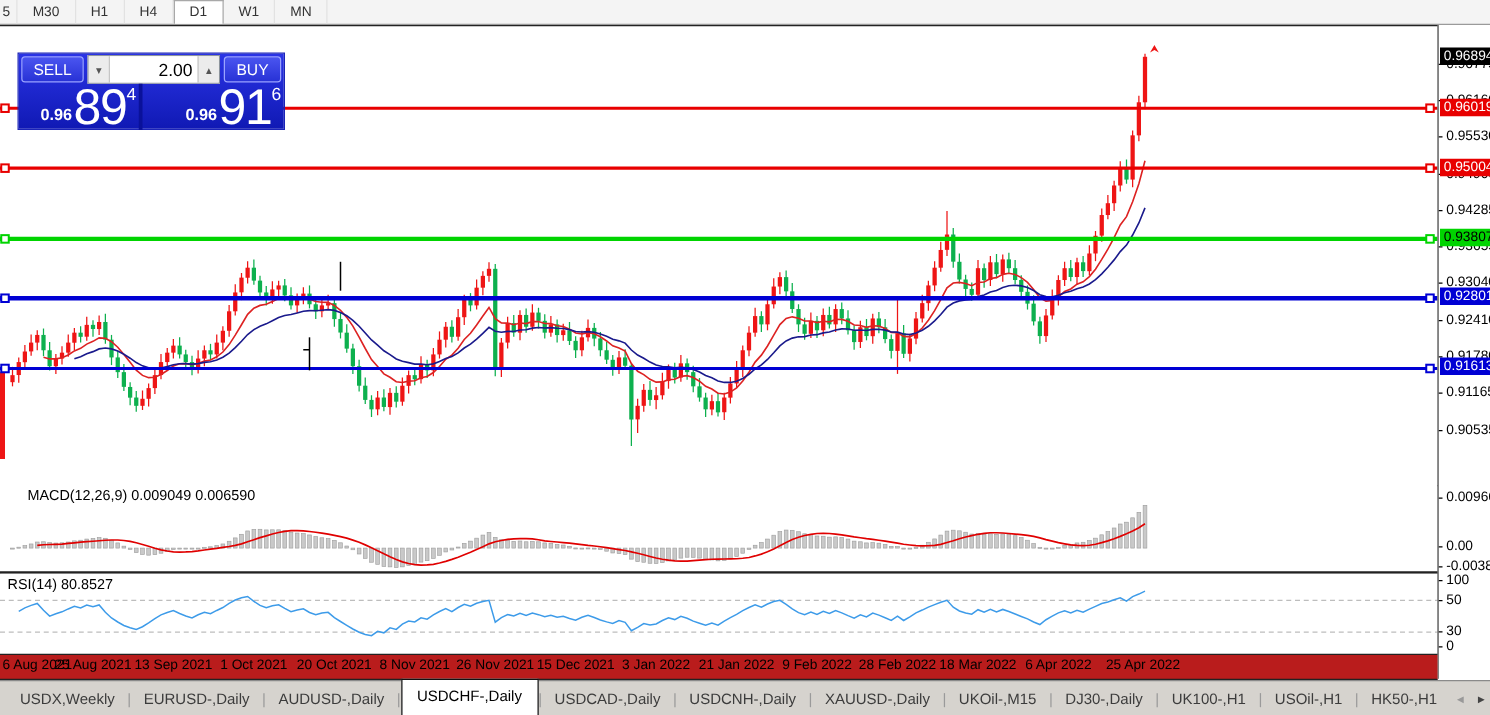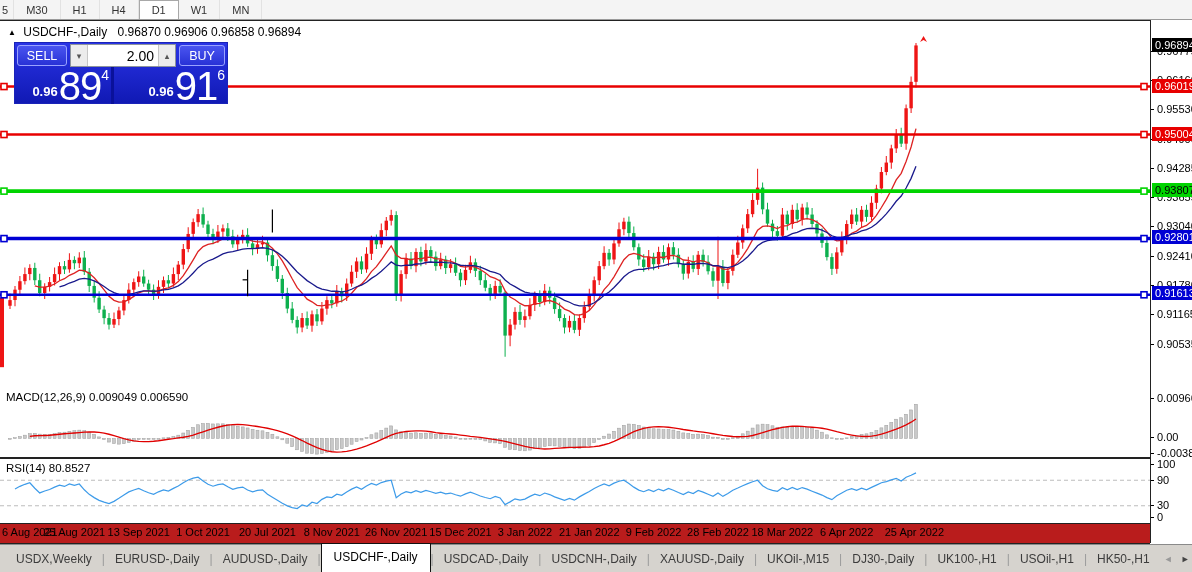--- a/index.html
+++ b/index.html
@@ -672,27 +672,22 @@
       <path d="M29.8 434.9 L34.8 434.4 L39.7 434.2 L44.7 434.1 L49.6 433.9 L54.6 433.4 L59.5 432.9 L64.5 432.4 L69.4 432.0 L74.4 431.7 L79.3 431.3 L84.3 430.9 L89.2 430.7 L94.2 430.7 L99.1 431.1 L104.1 431.8 L109.0 432.9 L114.0 434.2 L118.9 435.6 L123.9 437.1 L128.8 438.4 L133.8 439.3 L138.7 439.9 L143.7 440.1 L148.6 440.0 L153.6 439.7 L158.5 439.2 L163.5 438.5 L168.4 437.8 L173.4 437.2 L178.3 436.5 L183.3 435.8 L188.2 434.9 L193.2 433.7 L198.1 432.1 L203.1 430.5 L208.0 428.9 L213.0 427.5 L217.9 426.1 L222.9 424.9 L227.8 424.0 L232.8 423.5 L237.7 423.4 L242.7 423.6 L247.6 424.1 L252.6 424.7 L257.5 425.4 L262.5 426.2 L267.5 427.1 L272.4 428.1 L277.4 429.3 L282.3 430.8 L287.3 432.5 L292.2 434.5 L297.2 436.7 L302.1 439.0 L307.1 441.5 L312.0 443.8 L317.0 445.9 L321.9 447.7 L326.9 449.0 L331.8 449.9 L336.8 450.2 L341.7 450.1 L346.7 449.6 L351.6 448.6 L356.6 447.3 L361.5 445.8 L366.5 444.1 L371.4 442.2 L376.4 440.2 L381.3 438.1 L386.3 435.9 L391.2 433.7 L396.2 432.1 L401.1 431.1 L406.1 430.2 L411.0 429.8 L416.0 429.6 L420.9 429.6 L425.9 429.9 L430.8 430.5 L435.8 431.4 L440.7 431.9 L445.7 432.3 L450.6 432.7 L455.6 433.1 L460.5 433.7 L465.5 434.3 L470.4 434.9 L475.4 435.4 L480.3 436.0 L485.3 436.7 L490.2 437.4 L495.2 438.2 L500.1 438.9 L505.1 439.9 L510.1 441.0 L515.0 442.2 L520.0 443.5 L524.9 444.7 L529.9 445.7 L534.8 446.4 L539.8 446.9 L544.7 447.2 L549.7 447.1 L554.6 446.7 L559.6 446.4 L564.5 446.0 L569.5 445.7 L574.4 445.6 L579.4 445.5 L584.3 445.4 L589.3 445.3 L594.2 444.9 L599.2 444.3 L604.1 443.1 L609.1 441.7 L614.0 439.9 L619.0 437.7 L623.9 435.2 L628.9 432.7 L633.8 430.4 L638.8 428.6 L643.7 427.2 L648.7 426.3 L653.6 425.7 L658.6 425.5 L663.5 425.7 L668.5 426.1 L673.4 426.8 L678.4 427.5 L683.3 428.3 L688.3 429.0 L693.2 429.7 L698.2 430.3 L703.1 430.9 L708.1 431.6 L713.0 432.4 L718.0 433.2 L722.9 434.0 L727.9 434.6 L732.8 435.1 L737.8 435.3 L742.7 435.2 L747.7 434.9 L752.6 434.1 L757.6 432.7 L762.6 431.3 L767.5 429.8 L772.5 428.4 L777.4 427.3 L782.4 426.3 L787.3 425.6 L792.3 425.1 L797.2 425.1 L802.2 425.3 L807.1 425.7 L812.1 426.1 L817.0 426.5 L822.0 427.1 L826.9 427.9 L831.9 429.1 L836.8 430.4 L841.8 431.6 L846.7 432.8 L851.7 433.7 L856.6 434.5 L861.6 434.9 L866.5 435.1 L871.5 434.8 L876.4 434.0 L881.4 432.8 L886.3 431.4 L891.3 429.7 L896.2 427.9 L901.2 425.9 L906.1 423.8 L911.1 421.2 L916.0 418.1 " fill="none" stroke="#e00000" stroke-width="1.3"></path>
     </svg>
   <svg id="rsi-plot" class="plot" width="1150" height="63" viewBox="0 459 1150 63" preserveAspectRatio="none">
       <line x1="0" y1="480.0" x2="1150" y2="480.0" stroke="#bdbdbd" stroke-width="1" stroke-dasharray="4 3"></line>
       <line x1="0" y1="505.0" x2="1150" y2="505.0" stroke="#bdbdbd" stroke-width="1" stroke-dasharray="4 3"></line>
       <path d="M15.0 488.6 L19.9 485.9 L24.9 483.9 L29.8 482.4 L34.8 487.8 L39.7 492.4 L44.7 490.5 L49.6 489.0 L54.6 486.7 L59.5 484.7 L64.5 486.0 L69.4 483.6 L74.4 485.0 L79.3 483.6 L84.3 489.3 L89.2 493.8 L94.2 497.0 L99.1 499.7 L104.1 501.5 L109.0 502.8 L114.0 500.7 L118.9 497.7 L123.9 494.4 L128.8 491.4 L133.8 489.5 L138.7 488.0 L143.7 490.3 L148.6 492.2 L153.6 493.8 L158.5 491.3 L163.5 489.4 L168.4 490.5 L173.4 487.9 L178.3 485.6 L183.3 482.3 L188.2 479.7 L193.2 477.9 L198.1 476.9 L203.1 480.7 L208.0 483.9 L213.0 485.8 L217.9 484.2 L222.9 483.5 L227.8 486.3 L232.8 488.9 L237.7 487.5 L242.7 486.6 L247.6 489.5 L252.6 491.3 L257.5 489.9 L262.5 489.4 L267.5 493.6 L272.4 496.6 L277.4 499.6 L282.3 502.5 L287.3 505.1 L292.2 506.8 L297.2 507.8 L302.1 504.3 L307.1 505.5 L312.0 501.6 L317.0 502.8 L321.9 498.7 L326.9 496.3 L331.8 497.0 L336.8 493.7 L341.7 494.8 L346.7 491.4 L351.6 488.7 L356.6 486.5 L361.5 488.8 L366.5 485.6 L371.4 483.1 L376.4 484.6 L381.3 482.2 L386.3 480.8 L391.2 479.9 L396.2 497.1 L401.1 493.5 L406.1 491.1 L411.0 492.3 L416.0 490.2 L420.9 491.8 L425.9 490.0 L430.8 491.2 L435.8 492.9 L440.7 491.7 L445.7 493.3 L450.6 492.5 L455.6 494.2 L460.5 495.6 L465.5 493.3 L470.4 491.7 L475.4 493.5 L480.3 495.4 L485.3 496.9 L490.2 498.1 L495.2 495.9 L500.1 497.3 L505.1 503.9 L510.1 501.2 L515.0 498.2 L520.0 499.4 L524.9 498.5 L529.9 495.8 L534.8 493.7 L539.8 495.1 L544.7 492.5 L549.7 494.0 L554.6 496.3 L559.6 498.0 L564.5 499.6 L569.5 497.8 L574.4 499.5 L579.4 496.3 L584.3 493.6 L589.3 491.0 L594.2 488.0 L599.2 485.6 L604.1 483.5 L609.1 485.3 L614.0 482.8 L619.0 480.9 L623.9 479.9 L628.9 483.1 L633.8 486.7 L638.8 489.6 L643.7 491.2 L648.7 489.2 L653.6 491.0 L658.6 488.6 L663.5 490.3 L668.5 488.0 L673.4 489.8 L678.4 492.0 L683.3 494.0 L688.3 491.4 L693.2 493.0 L698.2 490.0 L703.1 491.6 L708.1 493.7 L713.0 495.7 L718.0 492.4 L722.9 495.8 L727.9 493.0 L732.8 489.8 L737.8 487.6 L742.7 485.3 L747.7 483.3 L752.6 481.4 L757.6 479.9 L762.6 485.3 L767.5 488.3 L772.5 489.9 L777.4 490.8 L782.4 487.3 L787.3 489.3 L792.3 487.0 L797.2 489.0 L802.2 487.1 L807.1 488.7 L812.1 490.7 L817.0 492.6 L822.0 494.5 L826.9 497.0 L831.9 499.0 L836.8 495.2 L841.8 492.4 L846.7 489.8 L851.7 488.2 L856.6 489.8 L861.6 487.7 L866.5 489.3 L871.5 486.9 L876.4 484.7 L881.4 482.4 L886.3 481.2 L891.3 479.5 L896.2 478.0 L901.2 480.6 L906.1 477.0 L911.1 475.0 L916.0 472.7 " fill="none" stroke="#3d9be9" stroke-width="1.2"></path>
     </svg>
 
   <div class="frame-right"></div>
 
-  <div class="chart-header">
-    <span class="tri">▲</span>
-    <span>USDCHF-,Daily</span>
-    <span style="margin-left:7px;">0.96870 0.96906 0.96858 0.96894</span>
-  </div>
-
-  <div class="ind-label" style="top:391px;">MACD(12,26,9) 0.009049 0.006590</div>
+
+  <div class="ind-label" style="top:391px;margin-left:16px;">MACD(12,26,9) 0.009049 0.006590</div>
   <div class="ind-label" style="top:462px;">RSI(14) 80.8527</div>
 
   <div class="price-axis" id="paxis">
       <div class="axdash" style="top: 30.7px;"></div>
       <div class="axlabel" style="top: 24.7px;">0.96775</div>
       <div class="axdash" style="top: 59.6004px;"></div>
       <div class="axlabel" style="top: 53.6004px;">0.96160</div>
       <div class="axdash" style="top: 89.2056px;"></div>
       <div class="axlabel" style="top: 83.2056px;">0.95530</div>
       <div class="axdash" style="top: 118.811px;"></div>
@@ -719,32 +714,32 @@
       <div class="axbox" style="top: 18.1079px; background: rgb(0, 0, 0); color: rgb(255, 255, 255);">0.96894</div>
       <div class="axdash" style="top: 377.559px;"></div>
       <div class="axlabel" style="top: 371.559px;">0.009663</div>
       <div class="axdash" style="top: 417px;"></div>
       <div class="axlabel" style="top: 411px;">0.00</div>
       <div class="axdash" style="top: 432.673px;"></div>
       <div class="axlabel" style="top: 426.673px;">-0.00384</div>
       <div class="axdash" style="top: 444px;"></div>
       <div class="axlabel" style="top: 438px;">100</div>
       <div class="axdash" style="top: 460px;"></div>
-      <div class="axlabel" style="top: 454px;">90</div>
+      <div class="axlabel" style="top: 454px;">50</div>
       <div class="axdash" style="top: 485px;"></div>
       <div class="axlabel" style="top: 479px;">30</div>
       <div class="axdash" style="top: 497px;"></div>
       <div class="axlabel" style="top: 491px;">0</div>
     </div>
   <div class="time-axis" id="taxis">
       <div class="datelabel" style="left: 2px; text-align: left;">6 Aug 2021</div>
       <div class="datelabel" style="left: 41.363px;">25 Aug 2021</div>
       <div class="datelabel" style="left: 105.726px;">13 Sep 2021</div>
       <div class="datelabel" style="left: 170.089px;">1 Oct 2021</div>
-      <div class="datelabel" style="left: 234.452px;">20 Jul 2021</div>
+      <div class="datelabel" style="left: 234.452px;">20 Oct 2021</div>
       <div class="datelabel" style="left: 298.815px;">8 Nov 2021</div>
       <div class="datelabel" style="left: 363.178px;">26 Nov 2021</div>
       <div class="datelabel" style="left: 427.541px;">15 Dec 2021</div>
       <div class="datelabel" style="left: 491.904px;">3 Jan 2022</div>
       <div class="datelabel" style="left: 556.267px;">21 Jan 2022</div>
       <div class="datelabel" style="left: 620.63px;">9 Feb 2022</div>
       <div class="datelabel" style="left: 684.993px;">28 Feb 2022</div>
       <div class="datelabel" style="left: 749.356px;">18 Mar 2022</div>
       <div class="datelabel" style="left: 813.719px;">6 Apr 2022</div>
       <div class="datelabel" style="left: 878.082px; text-align: right;">25 Apr 2022</div>

